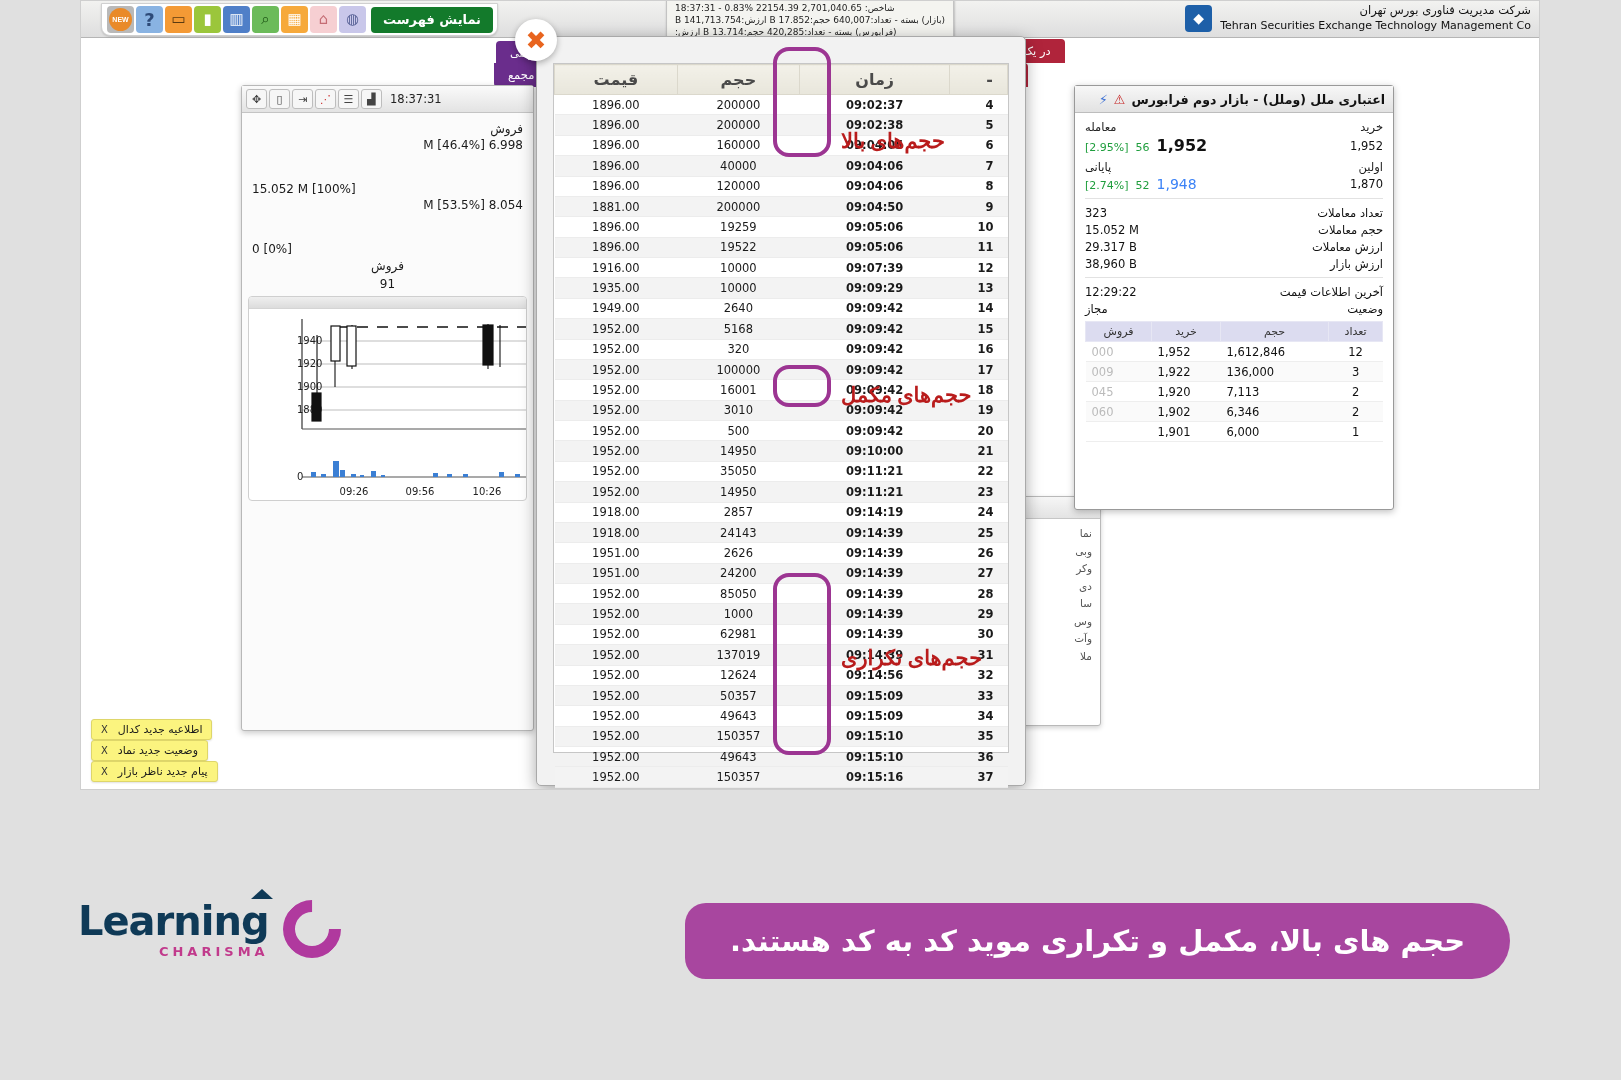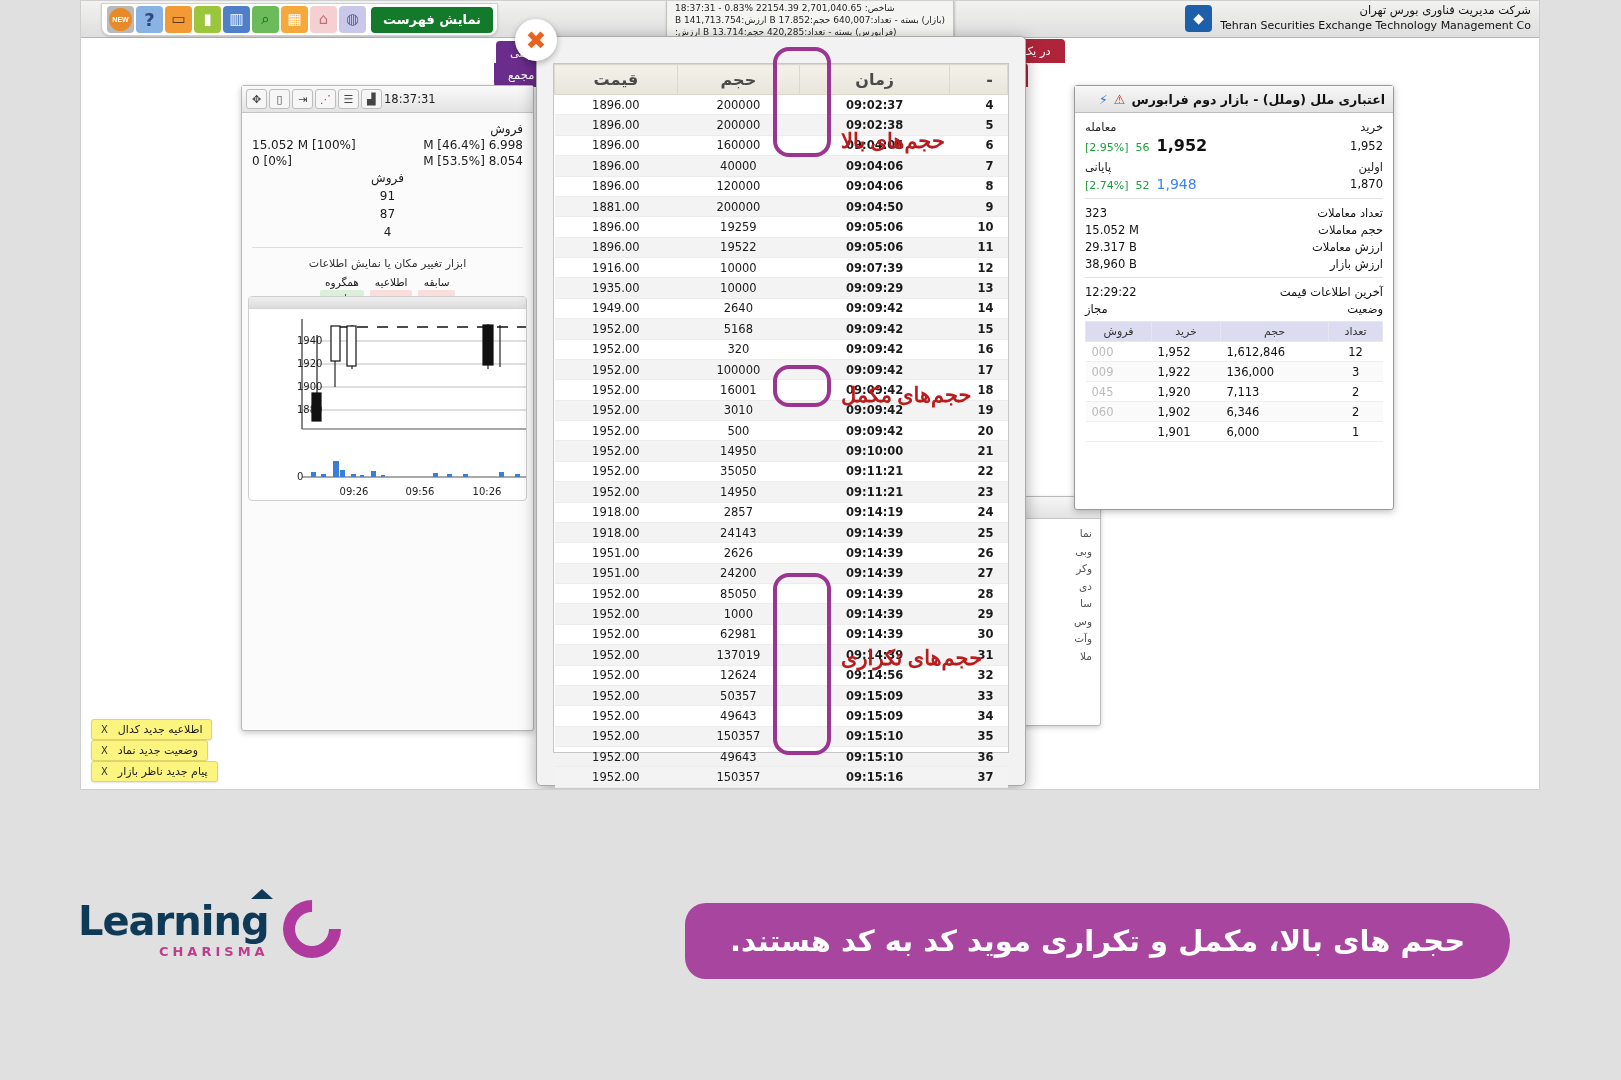--- a/index.html
+++ b/index.html
@@ -86,25 +86,25 @@
   }
   .win-left .wl-toolbar{
     height:27px; background:linear-gradient(#fafafa,#e3e3e3);
     border-bottom:1px solid #c4c4c4; display:flex; align-items:center;
     direction:ltr; padding:0 4px; gap:2px;
   }
   .wl-ic{
     width:21px;height:20px;border:1px solid #bdbdbd;background:#f6f6f6;border-radius:3px;
     display:flex;align-items:center;justify-content:center;font-size:11px;color:#444;
   }
-  .wl-time{font-size:11.5px;color:#222;font-weight:500;}
+  .wl-time{font-size:11.5px;color:#222;margin-left:6px;font-weight:500;}
 
   .stat-area{padding:8px 10px 4px; font-size:12px; color:#1a1a1a; direction:rtl;}
   .srow{display:flex; justify-content:space-between; padding:1px 0;}
-  .srow .lft{direction:ltr; text-align:left;}
+  .srow .lft{direction:ltr; text-align:left;margin-top:44px;}
   .center-lbl{text-align:center; padding:2px 0;}
   .sep-line{height:1px;background:#ddd;margin:6px 0;}
   .tool-note{text-align:center;font-size:11px;color:#333;padding-top:3px;}
   .chip-row{display:flex;justify-content:center;gap:6px;margin-top:4px;flex-wrap:wrap;direction:rtl;}
   .chip{font-size:10.5px;padding:2px 5px;border-radius:2px;}
   .chip.red{background:#fadddd;color:#7d2b2b;}
   .chip.green{background:#daf0d8;color:#235a1d;}
 
   
   .chart-panel{

